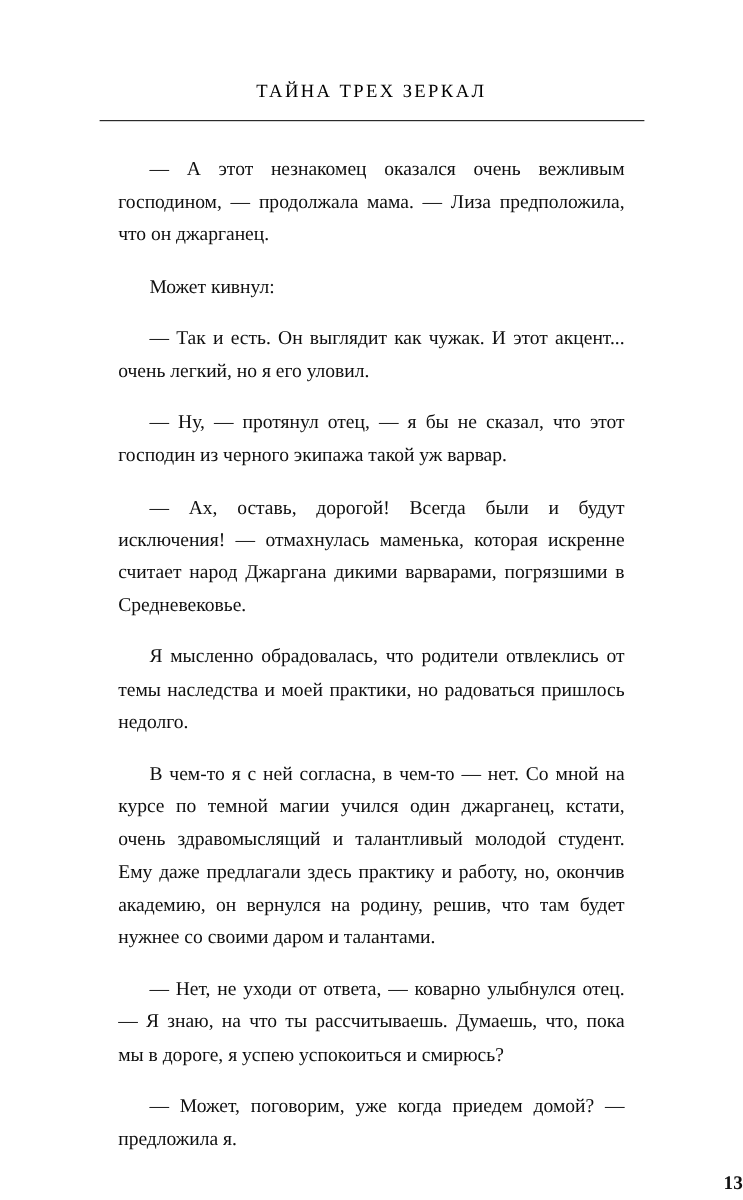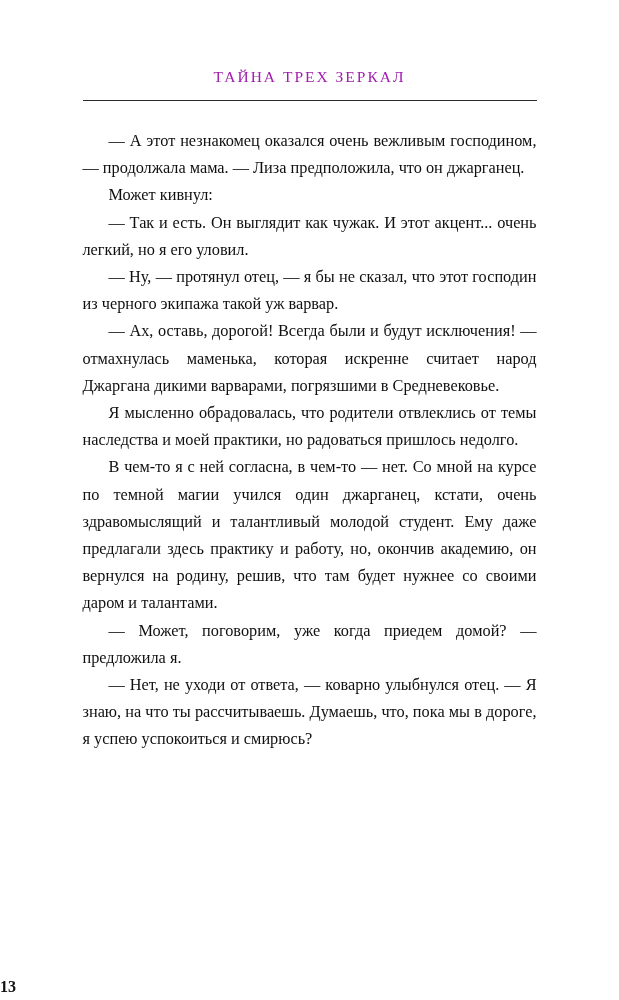--- a/index.html
+++ b/index.html
@@ -22,49 +22,49 @@
     padding: 0;
     background: #ffffff;
   }
   .running-head {
     margin: 68px 0 0 0;
     text-align: center;
     font-family: "Liberation Serif", serif;
     font-size: 15.5px;
     letter-spacing: 2.0px;
     text-transform: uppercase;
-    color: #a21caf;
+    color: #000000;
     font-variant: small-caps;
   }
   .head-rule {
     width: 454px;
     height: 1px;
     background: #2a2a2a;
     margin: 14px auto 0 auto;
   }
   .body-text {
     width: 454px;
     margin: 26px auto 0 auto;
     font-size: 16.3px;
     line-height: 27.2px;
     text-align: justify;
     text-justify: inter-word;
     hyphens: manual;
     color: #0f0f0f;
   }
   .body-text p {
-    margin: 0;
+    margin: 16px;
     text-indent: 26px;
   }
   .folio {
     position: absolute;
     left: 0;
     right: 0;
     bottom: 72px;
-    text-align: left;
+    text-align: right;
     font-size: 16px;
     font-weight: bold;
     color: #111111;
   }
 </style>
 </head>
 <body>
 
 <div class="page">
 
@@ -73,19 +73,19 @@
   <div class="head-rule"></div>
 
   <div class="body-text">
     <p>— А этот незнакомец оказался очень вежливым господином, — продолжала мама. — Лиза предположила, что он джарганец.</p>
     <p>Может кивнул:</p>
     <p>— Так и есть. Он выглядит как чужак. И этот акцент... очень легкий, но я его уловил.</p>
     <p>— Ну, — протянул отец, — я бы не сказал, что этот господин из черного экипажа такой уж варвар.</p>
     <p>— Ах, оставь, дорогой! Всегда были и будут исключения! — отмахнулась маменька, которая искренне считает народ Джаргана дикими варварами, погрязшими в Средневековье.</p>
     <p>Я мысленно обрадовалась, что родители отвлеклись от темы наследства и моей практики, но радоваться пришлось недолго.</p>
     <p>В чем-то я с ней согласна, в чем-то — нет. Со мной на курсе по темной магии учился один джарганец, кстати, очень здравомыслящий и талантливый молодой студент. Ему даже предлагали здесь практику и работу, но, окончив академию, он вернулся на родину, решив, что там будет нужнее со своими даром и талантами.</p>
+    <p>— Нет, не уходи от ответа, — коварно улыбнулся отец. — Я знаю, на что ты рассчитываешь. Думаешь, что, пока мы в дороге, я успею успокоиться и смирюсь?</p>
     <p>— Может, поговорим, уже когда приедем домой? — предложила я.</p>
-    <p>— Нет, не уходи от ответа, — коварно улыбнулся отец. — Я знаю, на что ты рассчитываешь. Думаешь, что, пока мы в дороге, я успею успокоиться и смирюсь?</p>
   </div>
 
   <div class="folio">13</div>
 
 </div>
 
 </body></html>

